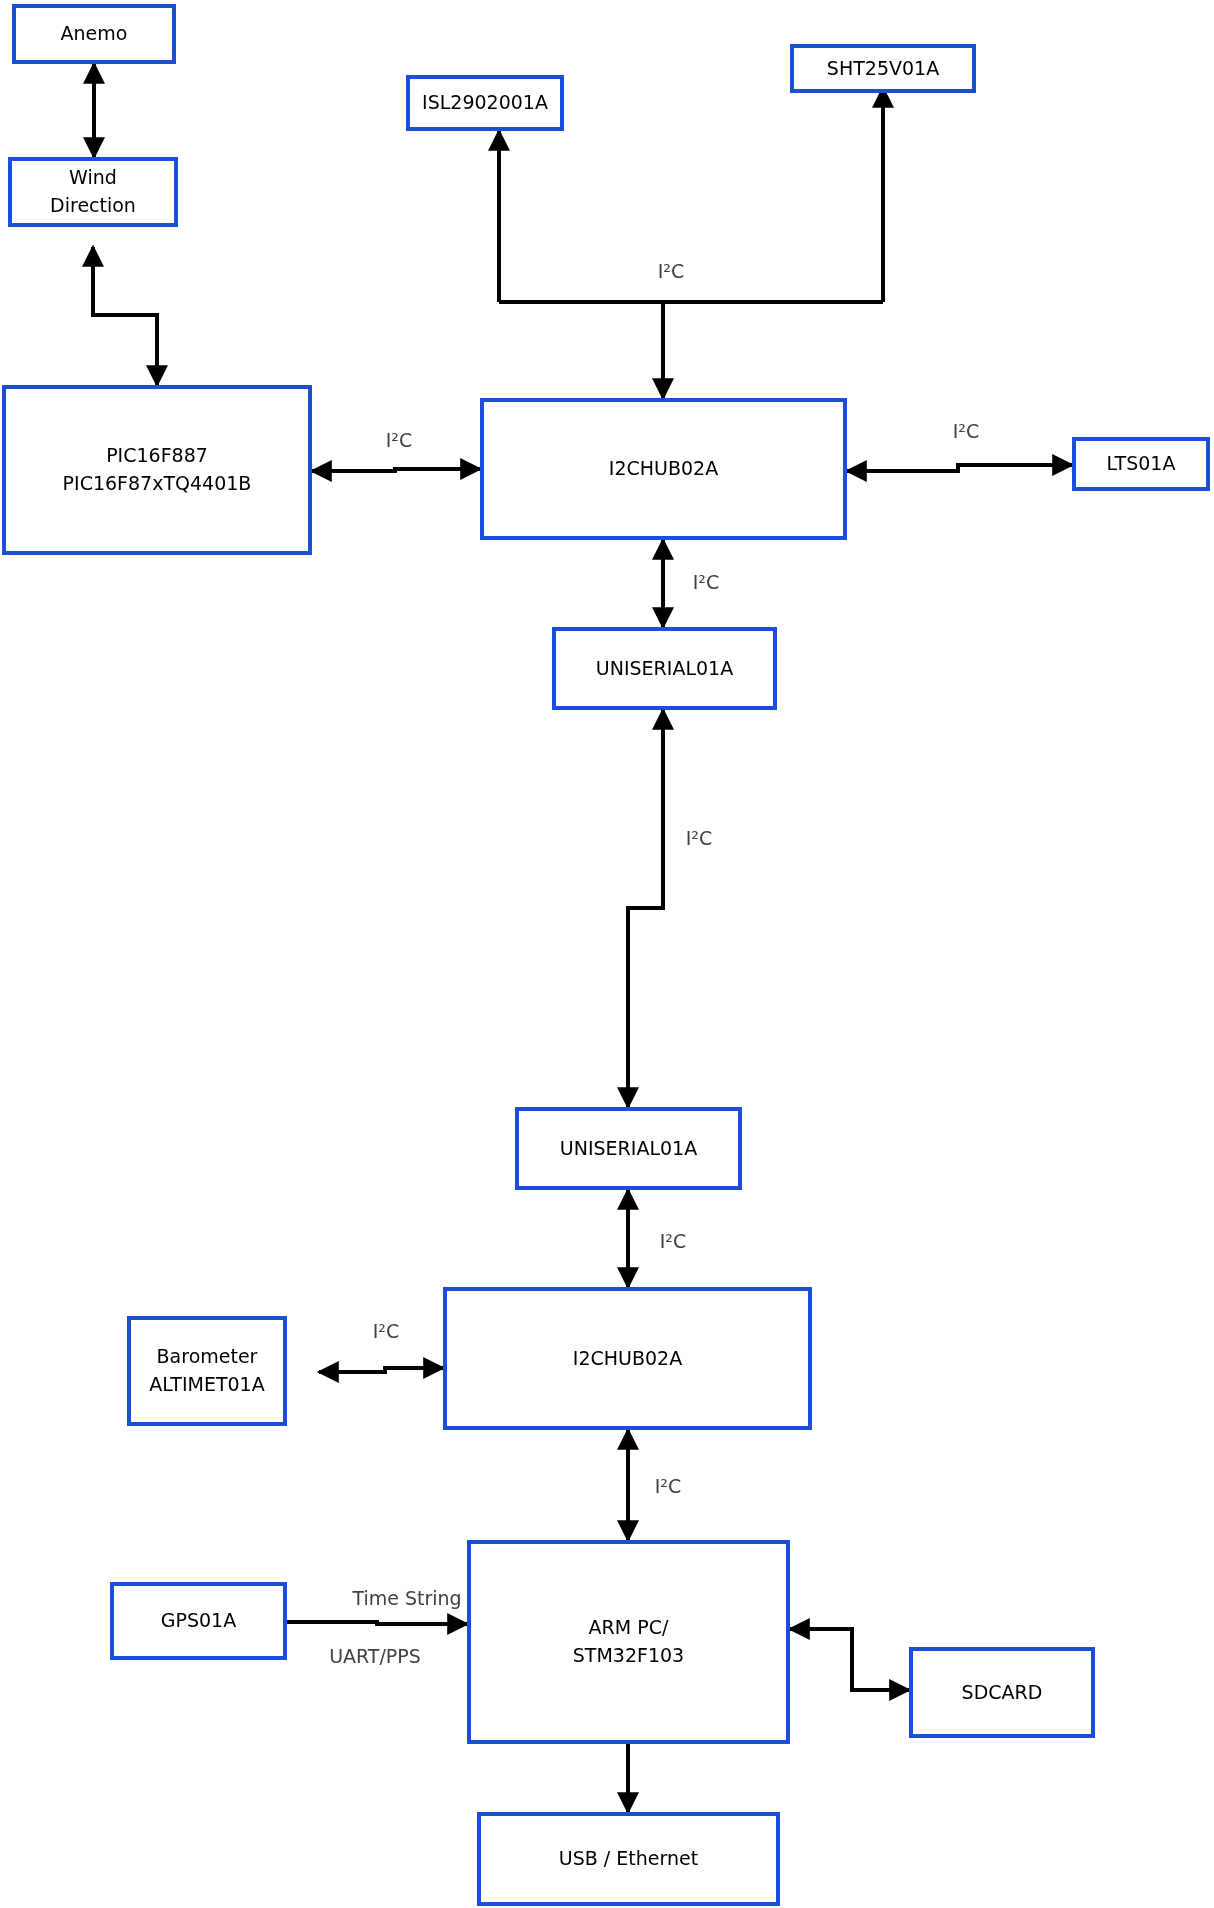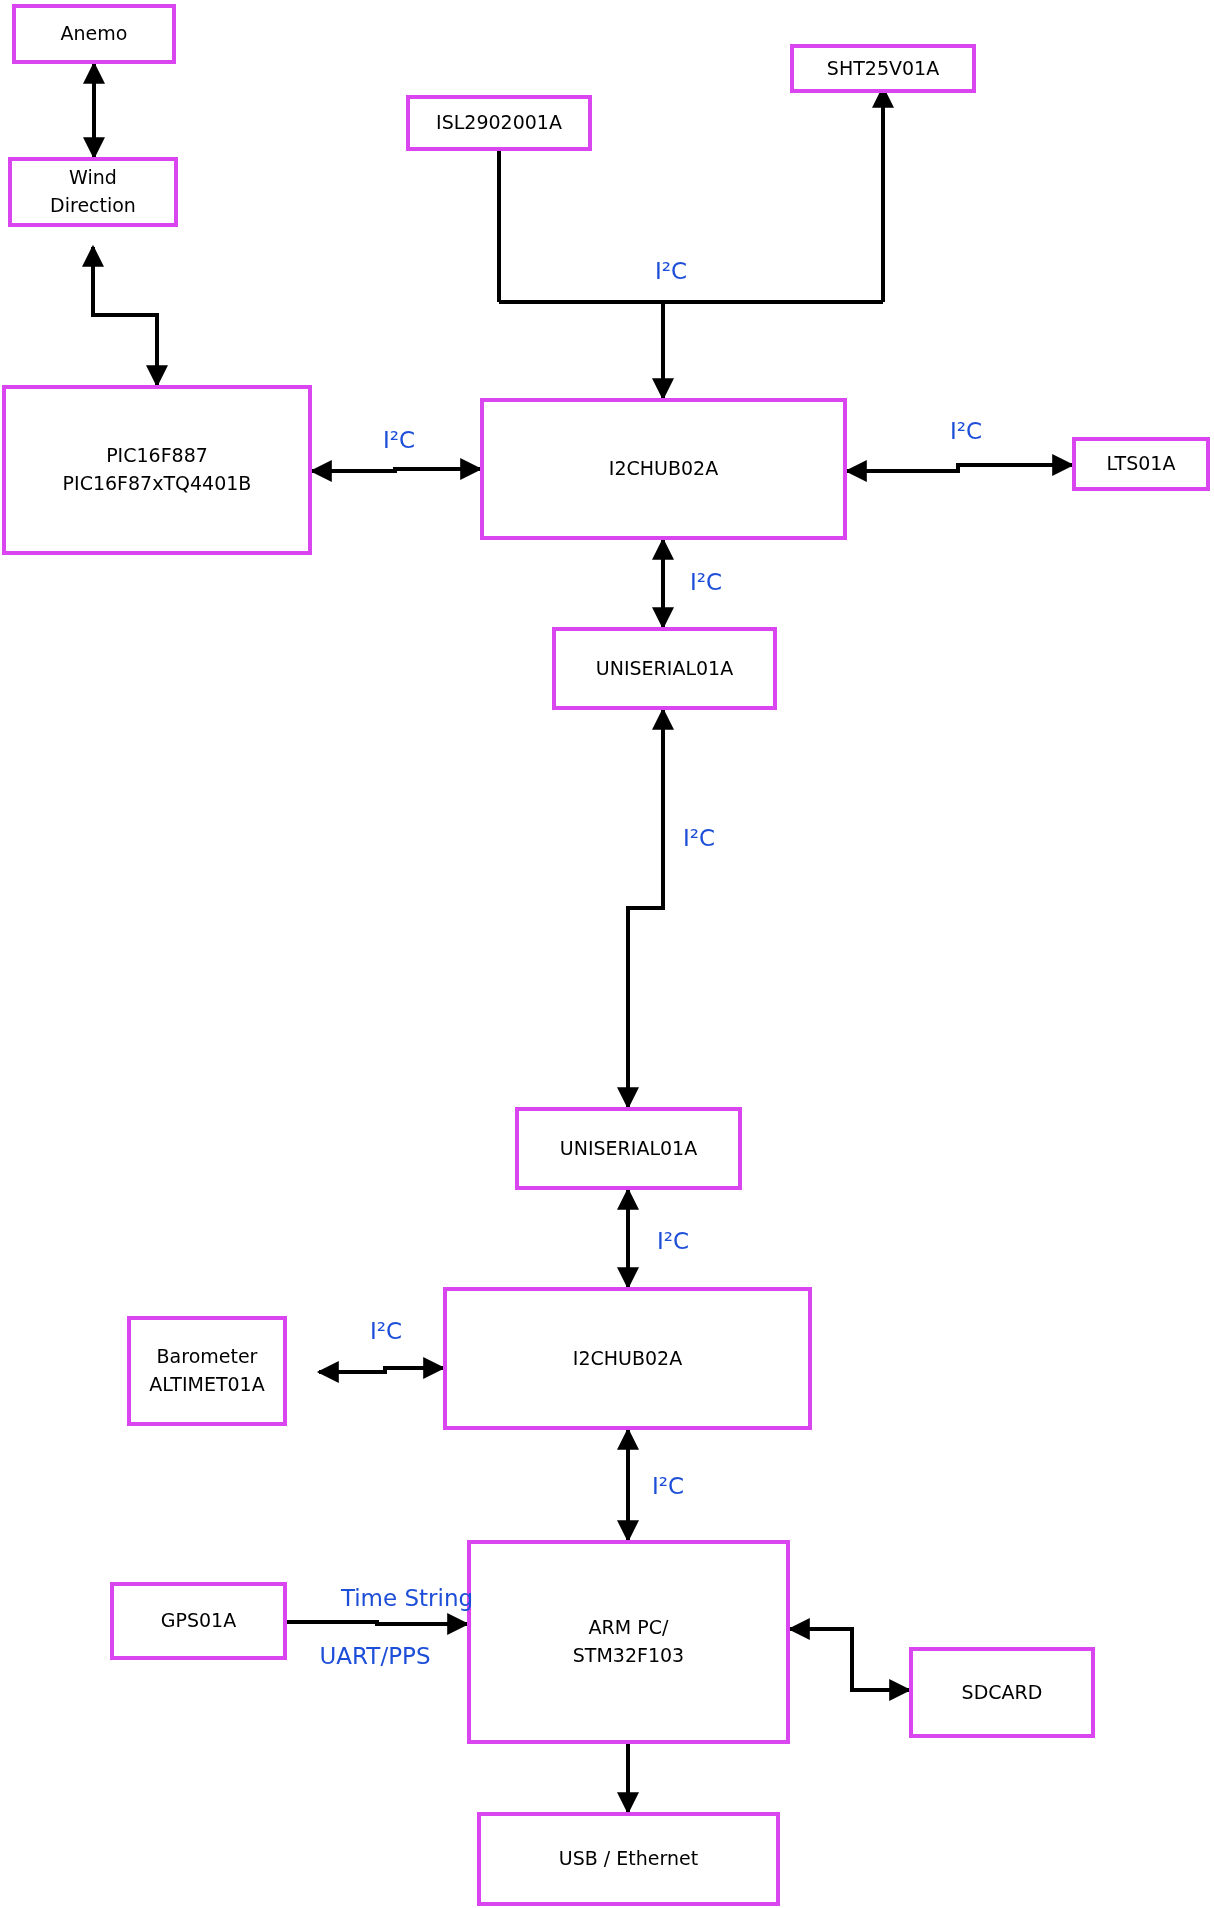--- a/index.html
+++ b/index.html
@@ -24,37 +24,37 @@
     height: 1908px;
   }
   svg.edges path.wire {
     fill: none;
     stroke: #000000;
     stroke-width: 4;
   }
   .node {
     position: absolute;
     box-sizing: border-box;
-    border: 4px solid #d946ef;
+    border: 4px solid #1d4ed8;
     background: #ffffff;
     display: flex;
     align-items: center;
     justify-content: center;
     text-align: center;
     font-size: 19px;
     line-height: 1.45;
     white-space: pre-line;
     color: #000000;
   }
   .elabel {
     position: absolute;
     transform: translate(-50%, -50%);
-    font-size: 23px;
+    font-size: 19px;
     white-space: nowrap;
-    color: #1d4ed8;
+    color: #404040;
   }
 </style>
 </head>
 <body>
 
 <div id="canvas">
 
   <svg class="edges" viewBox="0 0 1214 1908">
     <defs>
       <marker id="arrow" viewBox="0 0 10 10" refX="9" refY="5" markerWidth="6.5" markerHeight="5.5" orient="auto-start-reverse" markerUnits="strokeWidth">
@@ -95,21 +95,21 @@
   <div class="node" style="left:12px; top:4px; width:164px; height:60px;">Anemo</div>
 
   <div class="node" style="left:8px; top:157px; width:170px; height:70px;">Wind
 Direction</div>
 
   <div class="node" style="left:2px; top:385px; width:310px; height:170px;">PIC16F887
 PIC16F87xTQ4401B</div>
 
   <div class="node" style="left:480px; top:398px; width:367px; height:142px;">I2CHUB02A</div>
 
-  <div class="node" style="left:406px; top:75px; width:186px; height:56px;margin-top:20px;">ISL2902001A</div>
+  <div class="node" style="left:406px; top:75px; width:158px; height:56px;">ISL2902001A</div>
 
   <div class="node" style="left:790px; top:44px; width:186px; height:49px;">SHT25V01A</div>
 
   <div class="node" style="left:1072px; top:437px; width:138px; height:54px;">LTS01A</div>
 
   <div class="node" style="left:552px; top:627px; width:225px; height:83px;">UNISERIAL01A</div>
 
   <div class="node" style="left:515px; top:1107px; width:227px; height:83px;">UNISERIAL01A</div>
 
   <div class="node" style="left:443px; top:1287px; width:369px; height:143px;">I2CHUB02A</div>

